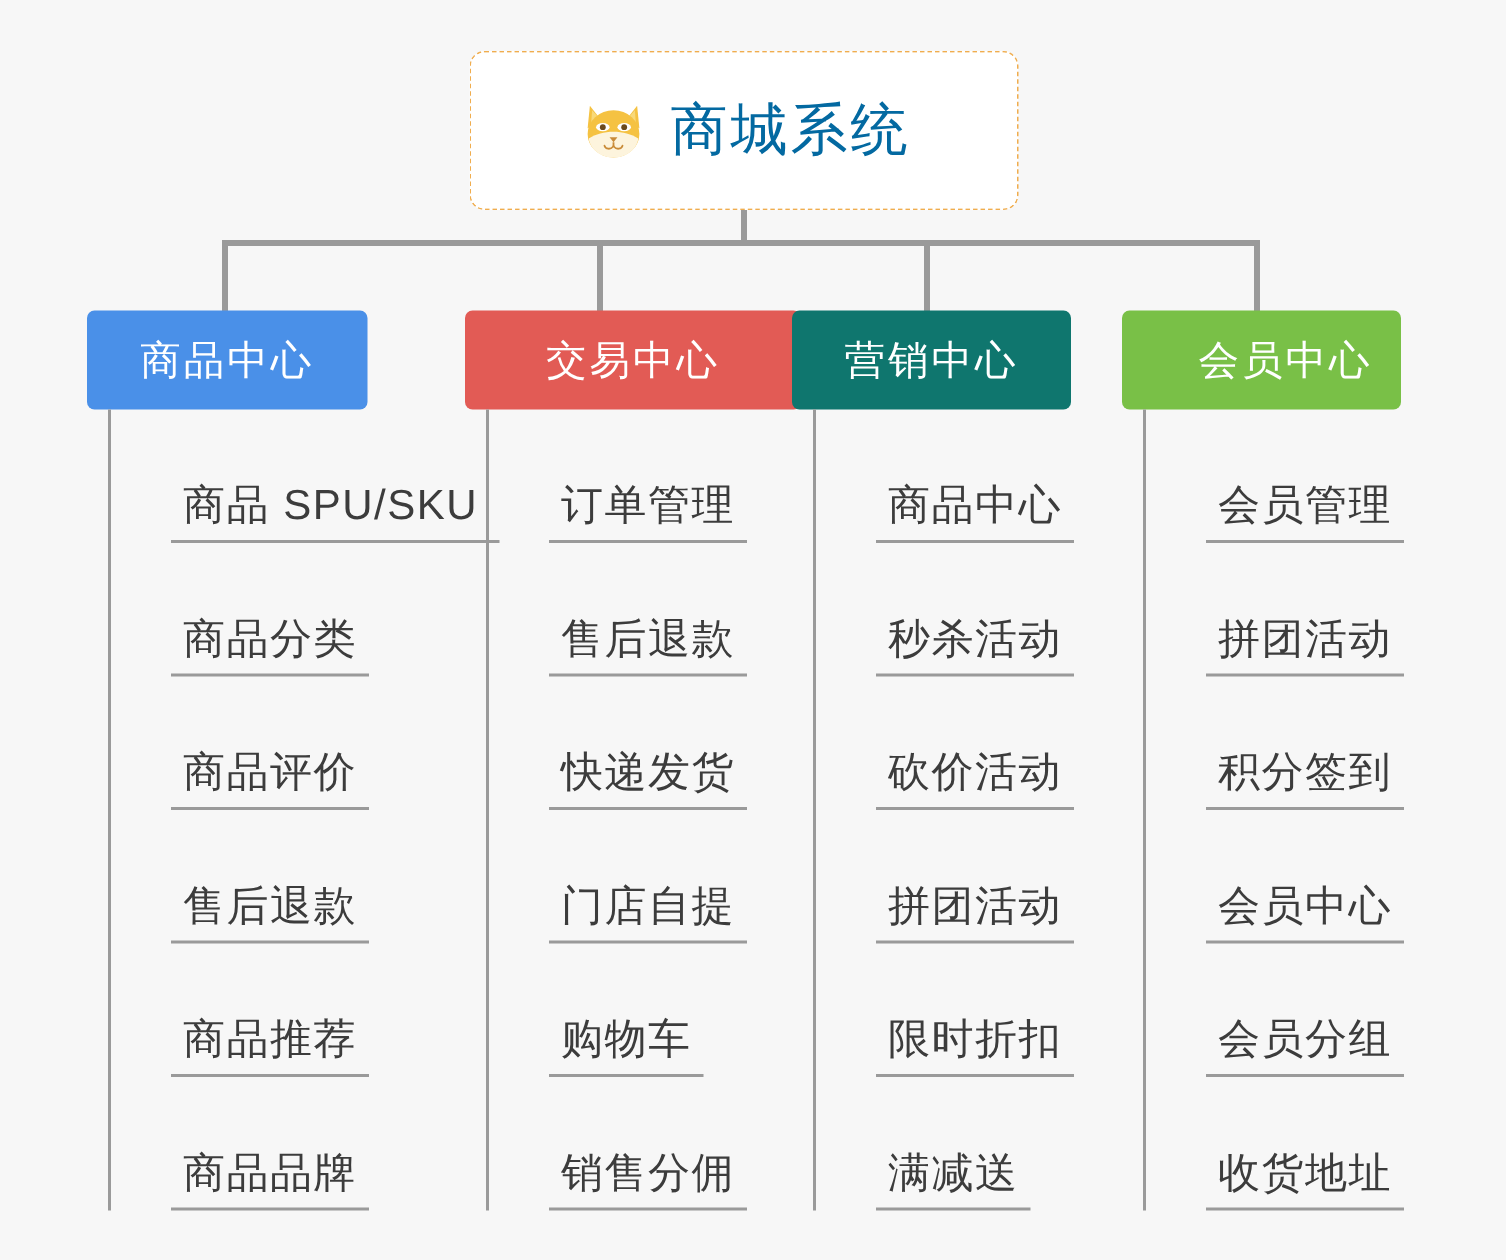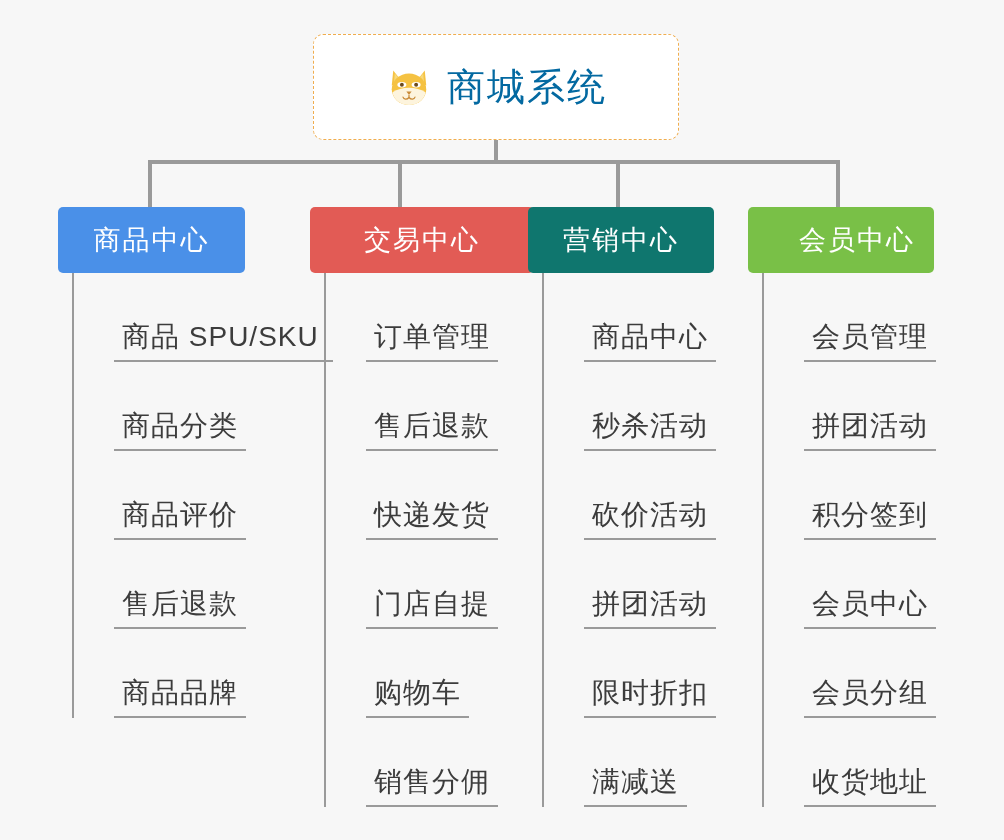--- a/index.html
+++ b/index.html
@@ -183,20 +183,23 @@
       <div class="leaf-item">
         <span class="leaf-label">商品分类</span>
       </div>
       <div class="leaf-item">
         <span class="leaf-label">商品评价</span>
       </div>
       <div class="leaf-item">
         <span class="leaf-label">售后退款</span>
       </div>
       <div class="leaf-item">
+        <span class="leaf-label">商品推荐</span>
+      </div>
+      <div class="leaf-item">
         <span class="leaf-label">商品品牌</span>
       </div>
     </div>
   </div>
 
   <div class="column col-2">
     <div class="cat-header" style="background: rgb(226, 91, 85);">
       <span>交易中心</span>
     </div>
     <div class="leaf-list">

